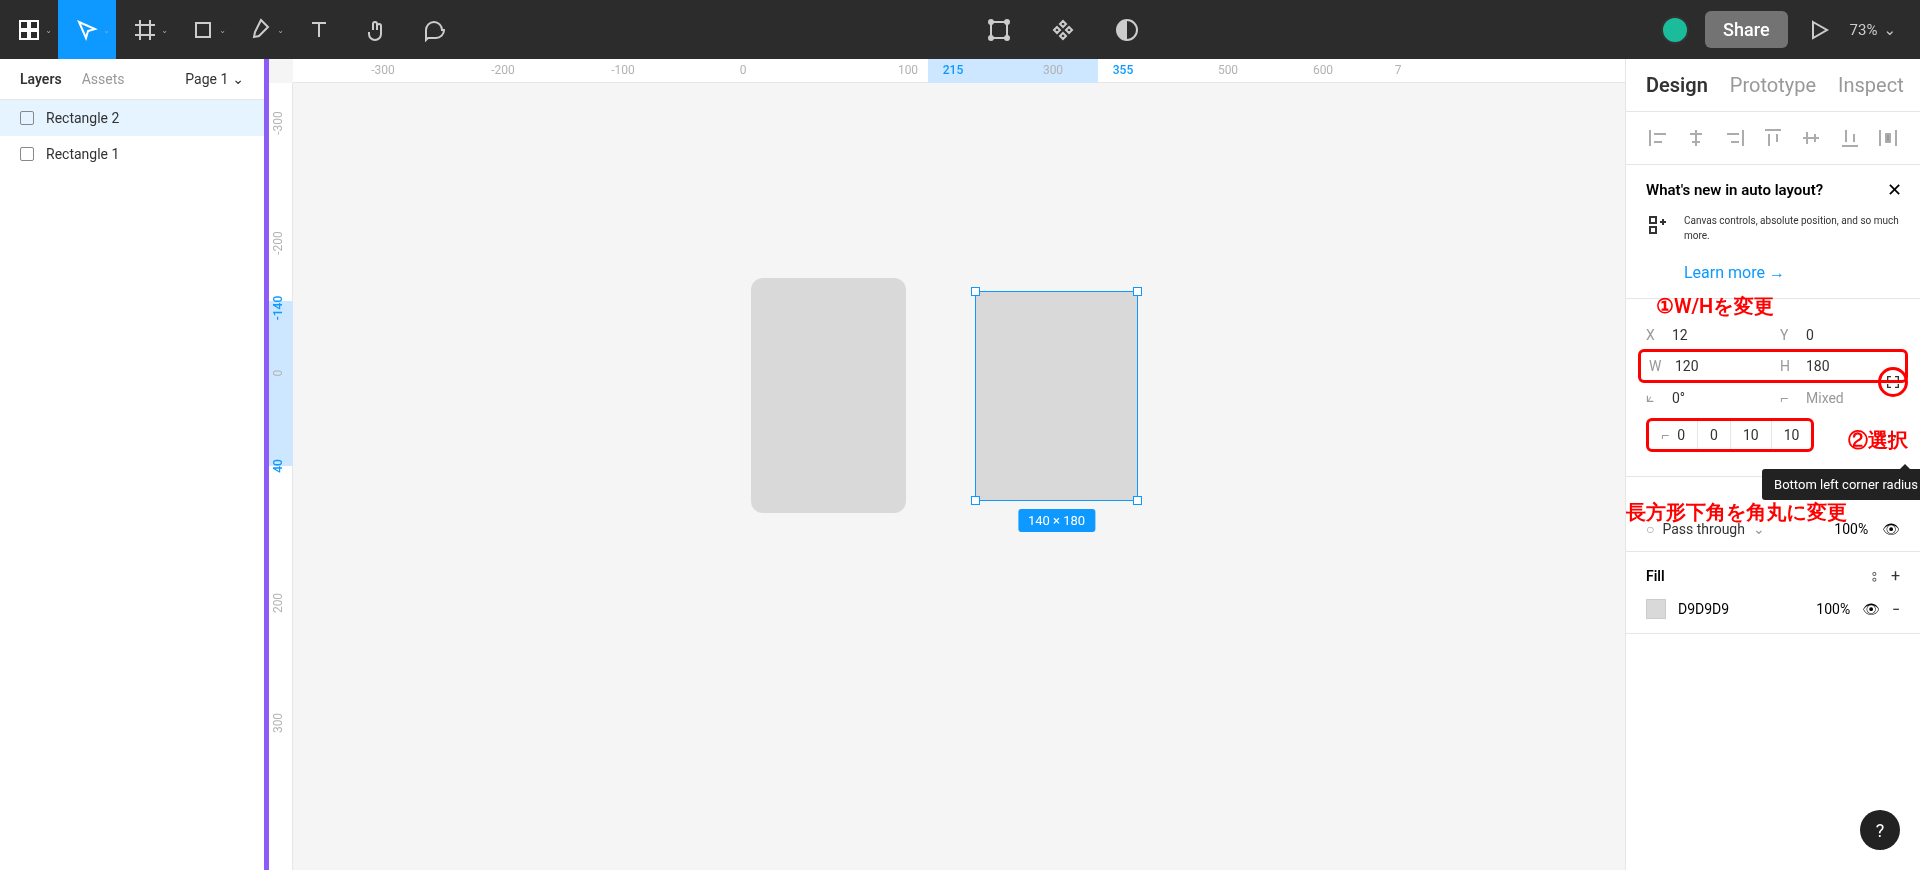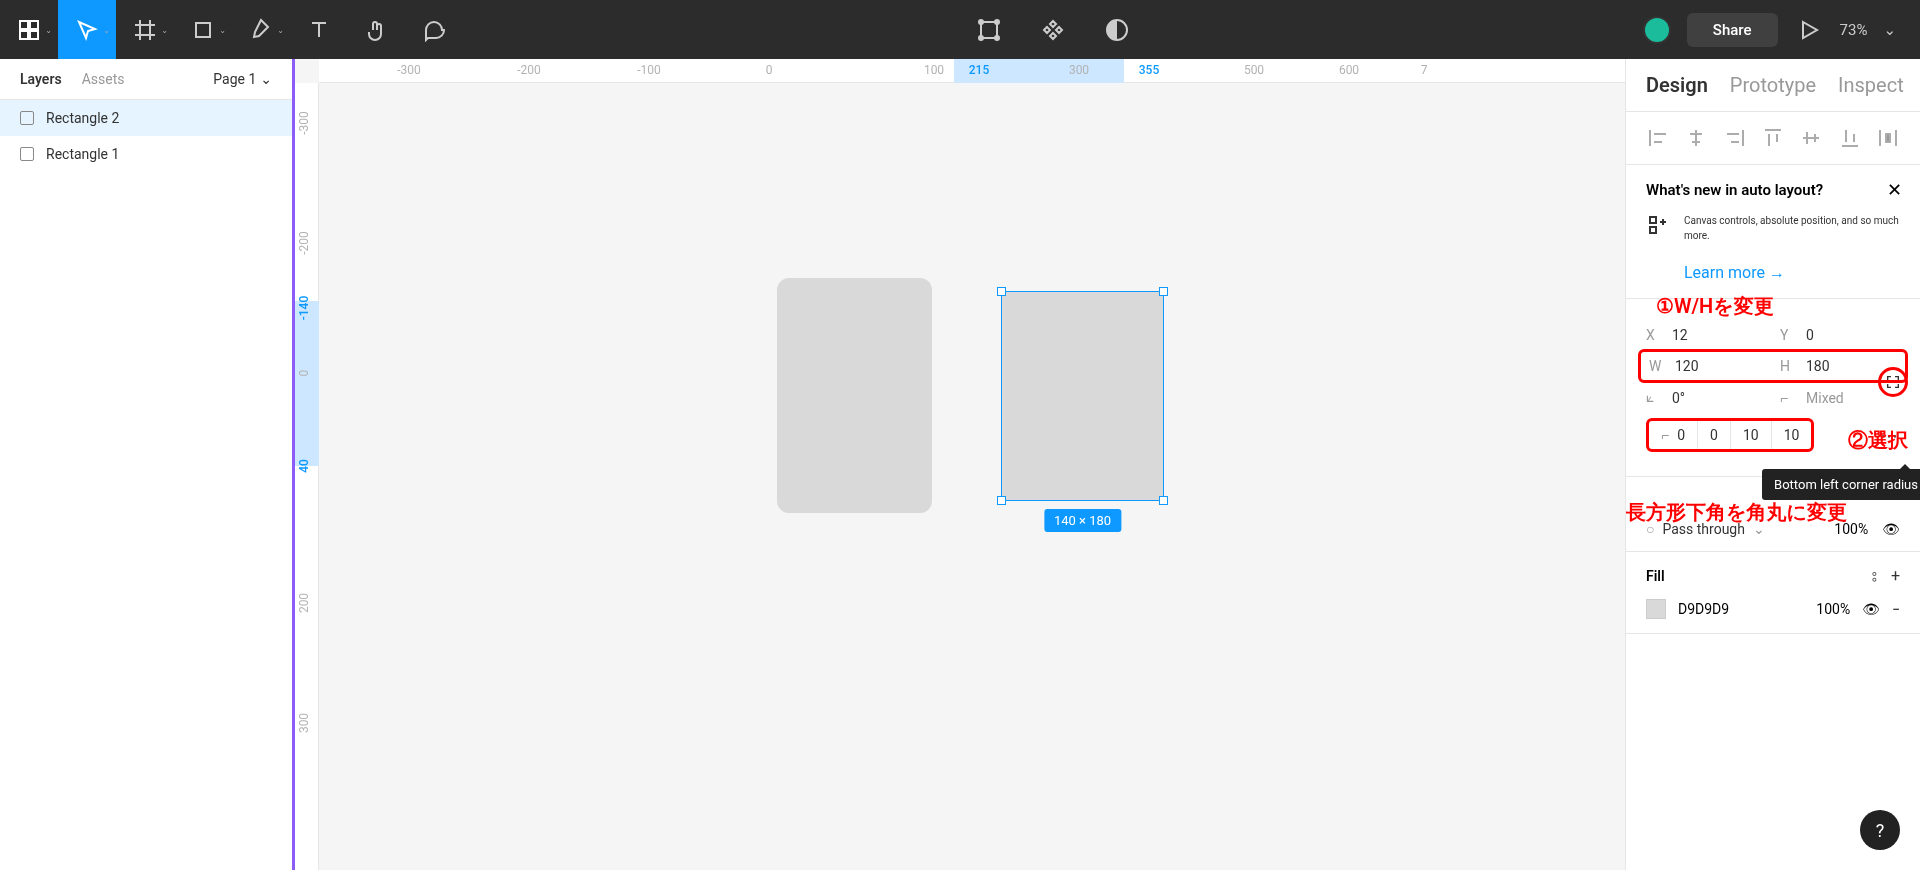--- a/index.html
+++ b/index.html
@@ -6,24 +6,24 @@
 body{width:1920px;height:870px;overflow:hidden;background:#fff;position:relative}
 .toolbar{height:59px;background:#2c2c2c;display:flex;align-items:center;color:#fff}
 .toolbar-left{display:flex;align-items:center;height:100%}
 .tb-item{width:58px;height:59px;display:flex;align-items:center;justify-content:center;cursor:pointer;position:relative}
 .tb-item.active{background:#0d99ff}
 .tb-item svg{width:24px;height:24px}
 .tb-chev{position:absolute;right:6px;top:50%;transform:translateY(-50%);font-size:8px;color:#aaa}
 .toolbar-center{flex:1;display:flex;justify-content:center;gap:24px}
 .toolbar-right{display:flex;align-items:center;gap:16px;padding-right:24px}
 .avatar{width:28px;height:28px;border-radius:50%;background:#1abc9c;border:2px solid #333}
-.share-btn{background:#404040;color:#fff;border:none;padding:8px 26px;border-radius:6px;font-size:15px;font-weight:500;cursor:pointer}
-.zoom{color:#ccc;font-size:15px;display:flex;align-items:center;gap:16px}
+.share-btn{background:#737373;color:#fff;border:none;padding:8px 18px;border-radius:6px;font-size:18px;font-weight:500;cursor:pointer}
+.zoom{color:#ccc;font-size:15px;display:flex;align-items:center;gap:6px}
 .main{display:flex;height:calc(100% - 59px)}
-.left-panel{width:295px;border-right:3px solid #8b5cf6;display:flex;flex-direction:column}
+.left-panel{width:269px;border-right:5px solid #8b5cf6;display:flex;flex-direction:column}
 .lp-tabs{display:flex;align-items:center;padding:12px 20px;justify-content:space-between;border-bottom:1px solid #e6e6e6}
 .lp-tabs-l{display:flex;gap:20px}
 .lp-tab{font-size:14px;color:#999;cursor:pointer}
 .lp-tab.active{color:#333;font-weight:600}
 .lp-page{font-size:14px;color:#333;display:flex;align-items:center;gap:4px}
 .layer-item{display:flex;align-items:center;padding:10px 20px;gap:12px;font-size:14px;color:#333;cursor:pointer}
 .layer-item.selected{background:#e5f4ff}
 .layer-icon{width:14px;height:14px;border:1.5px solid #888;border-radius:2px}
 .canvas-area{flex:1;position:relative;background:#f5f5f5;overflow:hidden}
 .ruler-h{position:absolute;top:0;left:24px;right:0;height:24px;background:#fff;border-bottom:1px solid #e6e6e6;display:flex}

